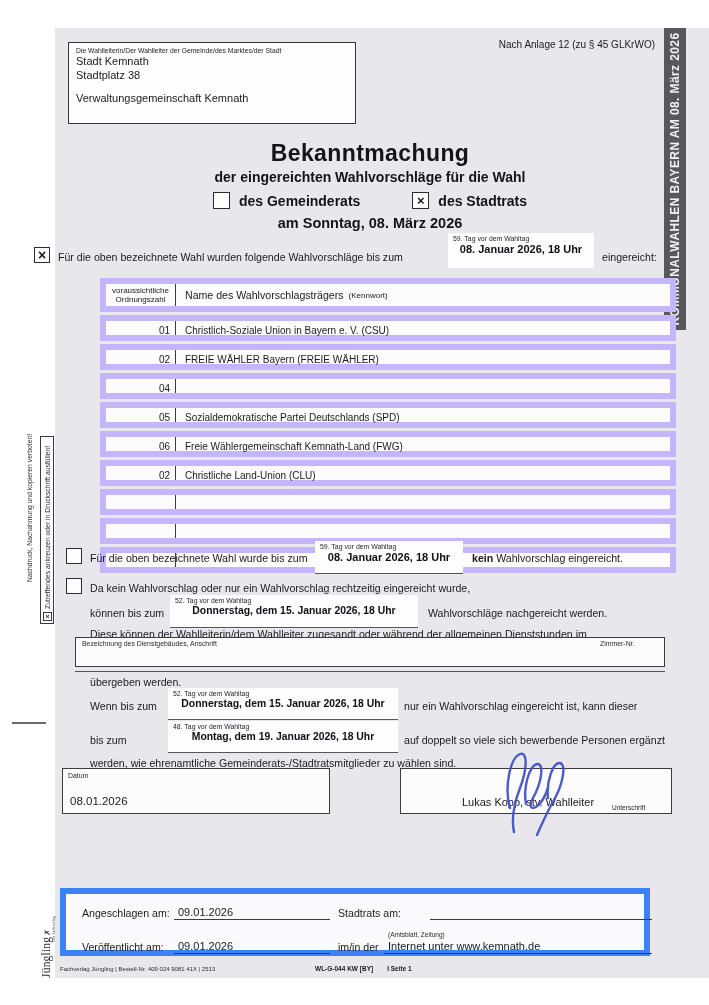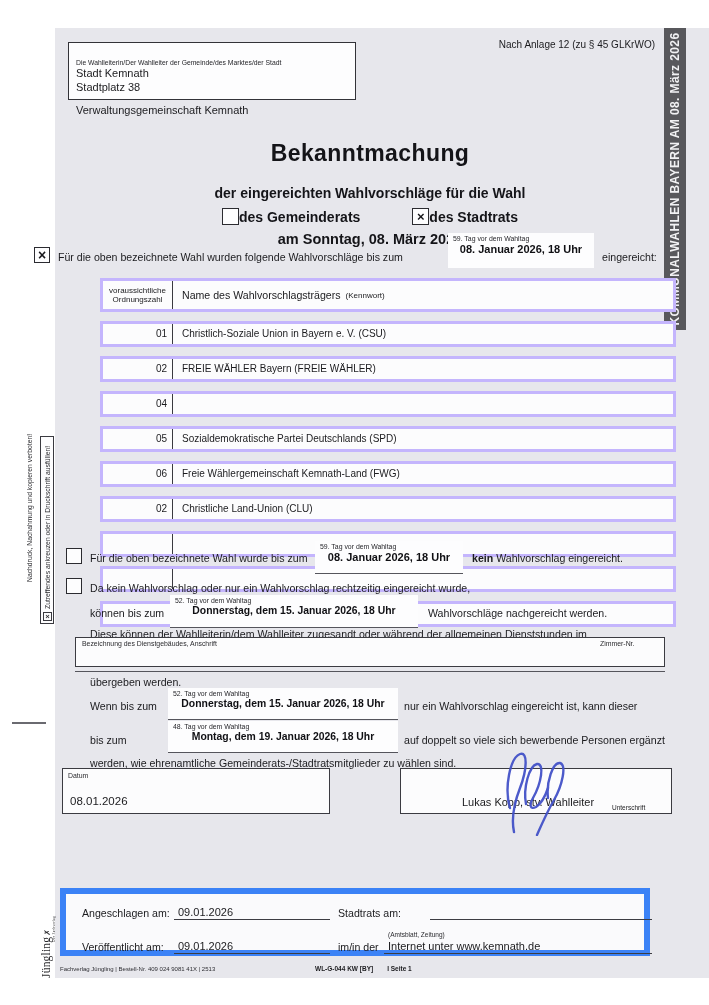--- a/index.html
+++ b/index.html
@@ -12,43 +12,43 @@
   .cb{position:absolute;width:16px;height:16px;background:#fdfdfe;border:1px solid #2b2b30;
       text-align:center;font-size:14px;line-height:14px;font-weight:600;color:#17171b}
   .dlbox{position:absolute;background:#fdfdfe}
   .dl-label{font-size:6.9px;padding:2px 0 0 5px;white-space:nowrap;color:#27272b}
   .dl-value{font-weight:bold;font-size:11px;text-align:center;white-space:nowrap;color:#101014;margin-top:1px}
   .dl-sm .dl-value{font-size:10.4px}
   .dl-line{border-bottom:1px solid #55555c}
   .wbox{position:absolute;background:#fcfcfd;border:1px solid #3b3b41}
   .box-label{position:absolute;font-size:6.9px;color:#2a2a2e;white-space:nowrap}
   
-  .sender{position:absolute;left:68px;top:42px;width:288px;height:58px;background:#fdfdfe;border:1px solid #333338;padding:16px 0 0 7px}
+  .sender{position:absolute;left:68px;top:42px;width:288px;height:82px;background:#fdfdfe;border:1px solid #333338;padding:4px 0 0 7px}
   .sender-label{font-size:6.8px;color:#26262a;white-space:nowrap}
   .sender-line{font-size:11px;line-height:13.5px;margin-top:.5px}
   .sender-admin{margin-top:10px}
   .form-ref{position:absolute;top:39px;right:54px;font-size:10px}
   
   .banner{position:absolute;left:664px;top:28px;width:22px;height:302px;background:#58585c}
   .banner-text{position:absolute;left:0;top:0;width:302px;height:22px;transform-origin:0 0;
      transform:rotate(-90deg) translateX(-302px);color:#f2f2f4;font-size:12px;font-weight:bold;
      text-align:center;line-height:22px;letter-spacing:.4px;white-space:nowrap}
   
   .title-wrap{position:absolute;left:100px;top:140px;width:540px;text-align:center;color:#141418}
   .t-main{font-size:23px;font-weight:bold;letter-spacing:.4px}
-  .t-sub{font-size:14px;font-weight:bold;margin-top:18px}
+  .t-sub{font-size:14px;font-weight:bold;margin-top:2px}
   .opt-row{margin-top:7px;display:flex;justify-content:center;align-items:center}
   .opt-cb{width:17px;height:17px;border:1px solid #2b2b30;background:#fdfdfe;font-size:13px;
           line-height:15px;font-weight:600;text-align:center}
-  .opt-label{font-size:14px;font-weight:bold;}
+  .opt-label{font-size:14px;font-weight:bold;margin-left:9px}
   .opt-gap{width:52px}
   .t-date{font-size:14.5px;font-weight:bold;margin-top:6px}
   
   .table{position:absolute;left:100px;top:278px;width:576px}
-  .t-head,.t-row{display:flex;background:#fcfcfd;border:3px solid #c4b5fd;margin-bottom:9px}
+  .t-head,.t-row{display:flex;background:#fcfcfd;border:6px solid #c4b5fd;margin-bottom:3px}
   .t-head{height:34px}
   .t-row{height:26px}
   .t-h1{width:70px;border-right:1px solid #3a3a40;flex-shrink:0;display:flex;flex-direction:column;
         justify-content:center;align-items:center;font-size:8px;line-height:9.5px}
   .t-h2{display:flex;align-items:center;padding-left:9px;font-size:10.6px}
   .kennwort{font-size:8px;margin-left:5px}
   .t-num{width:70px;border-right:1px solid #3a3a40;flex-shrink:0;text-align:right;
          padding-right:5px;font-size:10px;line-height:20px}
   .t-name{padding-left:9px;font-size:10px;line-height:20px;white-space:nowrap}
   

